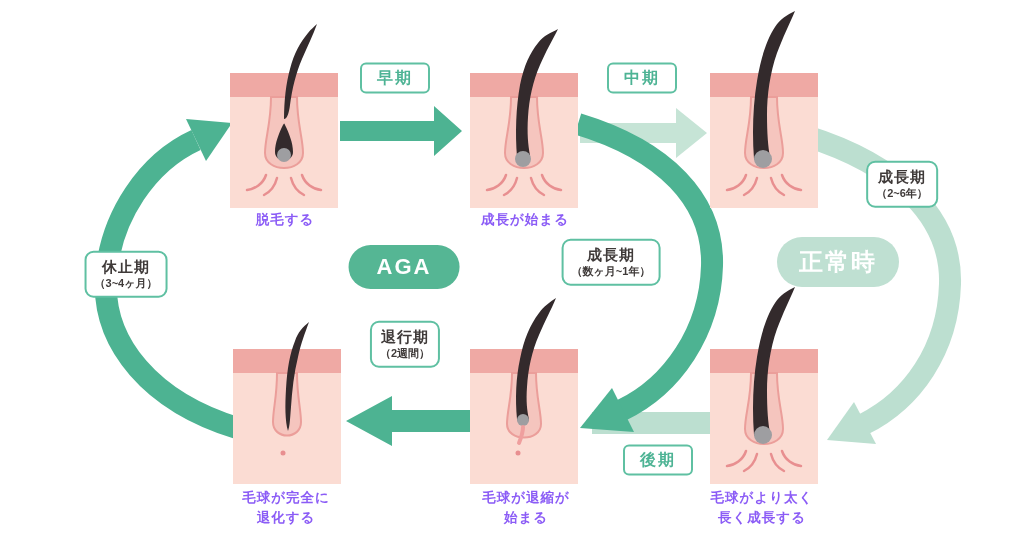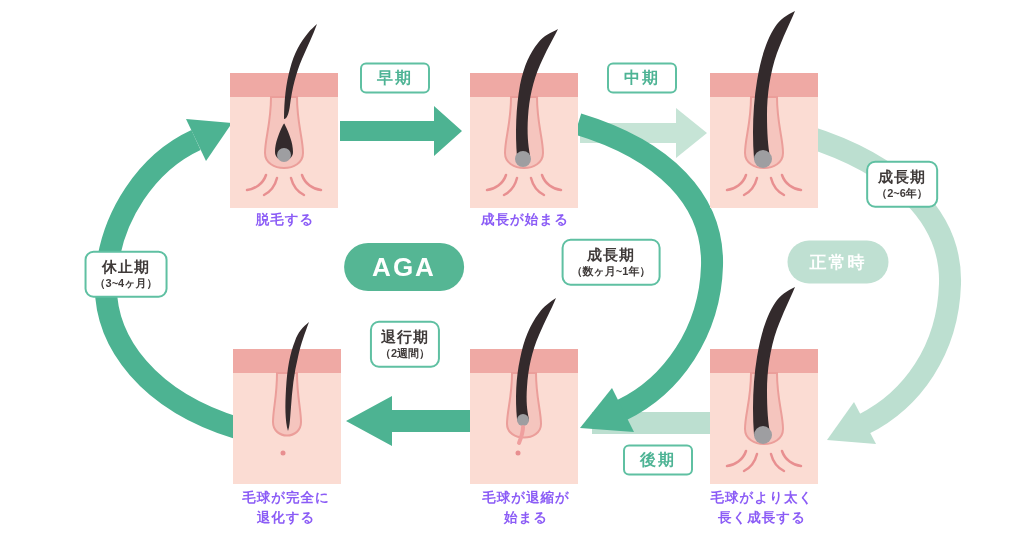--- a/index.html
+++ b/index.html
@@ -19,27 +19,27 @@
   .phase-box{
     position:absolute;transform:translate(-50%,-50%);
     background:#fff;border:2px solid #5fc0a2;border-radius:9px;
     color:#3f3a39;text-align:center;padding:5px 8px;white-space:nowrap;line-height:1.25;
   }
   .phase-title{font-size:15px;font-weight:bold;display:block;letter-spacing:1px;}
   .phase-duration{font-size:11px;font-weight:bold;display:block;}
   .aga-badge{
     position:absolute;transform:translate(-50%,-50%);
     background:#55b694;color:#fff;border-radius:24px;
-    font-size:26px;font-weight:bold;letter-spacing:2px;
+    font-size:22px;font-weight:bold;letter-spacing:2px;
     padding:11px 28px;line-height:1;white-space:nowrap;
   }
   .normal-badge{
     position:absolute;transform:translate(-50%,-50%);
     background:#bfe0d2;color:#ffffff;border-radius:25px;
-    font-size:17px;font-weight:bold;letter-spacing:2px;
+    font-size:24px;font-weight:bold;letter-spacing:2px;
     padding:13px 22px;line-height:1;white-space:nowrap;
   }
   .caption{
     position:absolute;transform:translateX(-50%);width:180px;text-align:center;
     color:#8b5cf6;font-size:13.5px;font-weight:bold;line-height:1.5;letter-spacing:1px;
   }
 </style>
 </head>
 <body>
 

